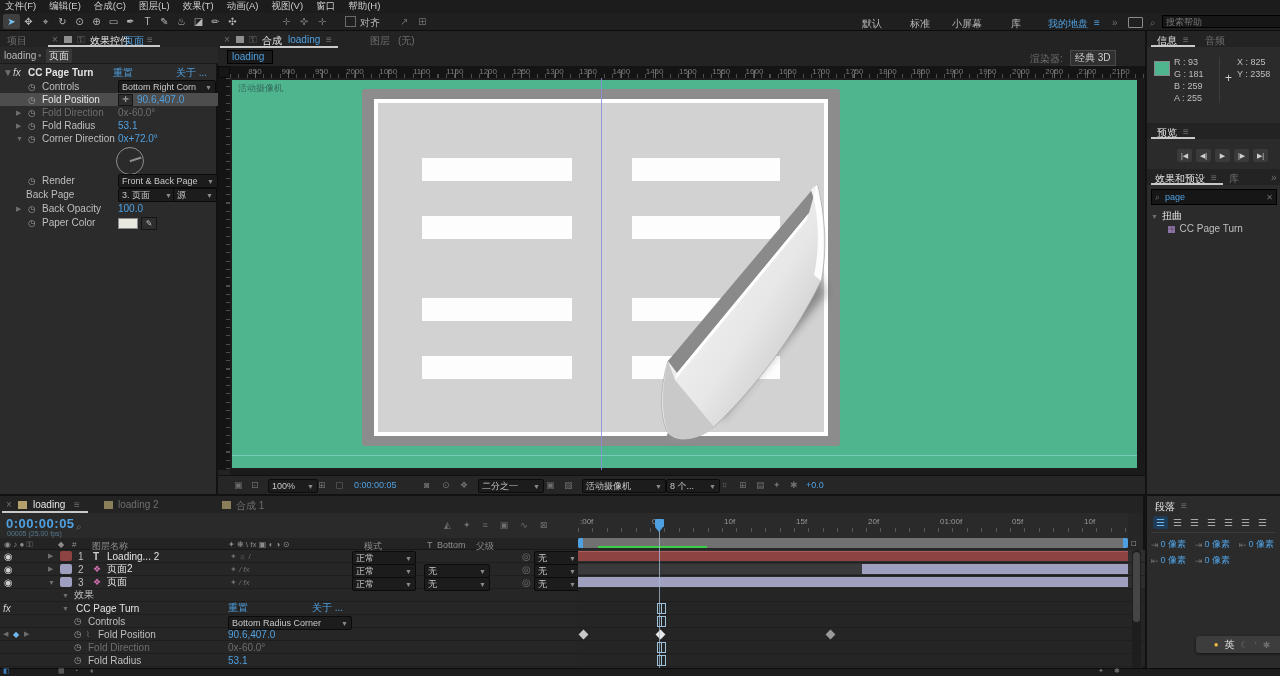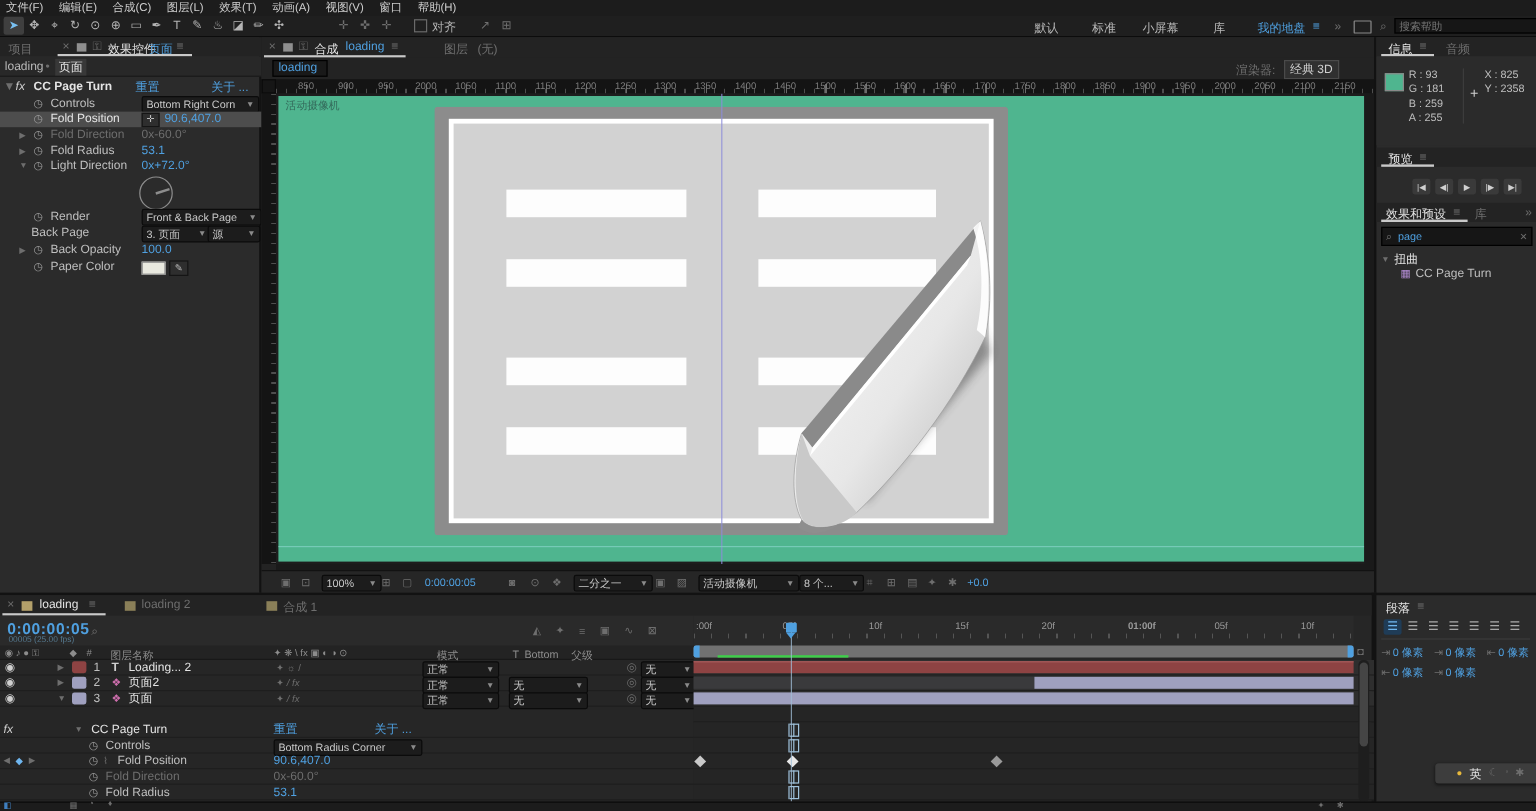--- a/index.html
+++ b/index.html
@@ -153,21 +153,21 @@
     <div class="row13" style="top:88px">
       <span class="abs dim" style="left:16px;font-size:7px">▶</span>
       <span class="abs sw" style="left:28px">◷</span>
       <span class="abs" style="left:42px">Fold Radius</span>
       <span class="abs blue" style="left:118px">53.1</span>
     </div>
 
     <div class="row13" style="top:101px">
       <span class="abs dim" style="left:16px;font-size:7px">▼</span>
       <span class="abs sw" style="left:28px">◷</span>
-      <span class="abs" style="left:42px">Light Direction</span>
+      <span class="abs" style="left:42px">Corner Direction</span>
       <span class="abs blue" style="left:118px">0x+72.0°</span>
     </div>
     <div class="abs" style="left:116px;top:116px;width:26px;height:26px;border:1.5px solid #8d8d8d;border-radius:50%">
       <div class="abs" style="left:12px;top:1px;width:1.5px;height:12px;background:#8d8d8d;transform-origin:50% 100%;transform:rotate(72deg)"></div>
     </div>
 
     <div class="row13" style="top:143px">
       <span class="abs sw" style="left:28px">◷</span>
       <span class="abs" style="left:42px">Render</span>
       <div class="dd" style="left:118px;top:0;width:92px">
@@ -496,20 +496,24 @@
         <span>无</span>
           <span class="caret">▼</span>
       </div>
       <span class="abs dim" style="left:522px">◎</span>
       <div class="dd" style="left:534px;top:1px;width:38px">
         <span>无</span>
           <span class="caret">▼</span>
       </div>
     </div>
 
+    <div class="trow" style="top:93px">
+      <span class="abs dim" style="left:62px;font-size:7px">▼</span>
+      <span class="abs" style="left:74px">效果</span>
+    </div>
 
     <div class="trow" style="top:106px">
       <span class="abs" style="left:3px;font-style:italic;color:#cfcfcf">fx</span>
       <span class="abs dim" style="left:62px;font-size:7px">▼</span>
       <span class="abs white" style="left:76px">CC Page Turn</span>
       <span class="abs blue" style="left:228px">重置</span>
       <span class="abs blue" style="left:312px">关于 ...</span>
     </div>
 
     <div class="trow" style="top:119px">
@@ -543,21 +547,21 @@
       <span class="abs blue" style="left:228px">53.1</span>
     </div>
 
     <div class="abs" style="left:578px;top:17px;width:550px;height:25px;background:#2a2a2a;overflow:hidden">
       <div class="abs" style="left:0;right:0;bottom:6px;height:4px;background:repeating-linear-gradient(90deg,#555 0 1px,transparent 1px 14.4px)"></div>
     <span class="tlabel" style="left: 2px;">:00f</span>
         <span class="tlabel" style="left: 74px;">05f</span>
         <span class="tlabel" style="left: 146px;">10f</span>
         <span class="tlabel" style="left: 218px;">15f</span>
         <span class="tlabel" style="left: 290px;">20f</span>
-        <span class="tlabel" style="left: 362px; font-weight: bold;">01:00f</span>
+        <span class="tlabel" style="left: 362px;">01:00f</span>
         <span class="tlabel" style="left: 434px;">05f</span>
         <span class="tlabel" style="left: 506px;">10f</span>
       </div>
 
     <div class="abs" style="left:578px;top:42px;width:550px;height:10px;background:#717171;border-radius:2px">
       <div class="abs" style="left:0;top:0;width:5px;height:10px;background:#4fa0e0;border-radius:2px 0 0 2px"></div>
       <div class="abs" style="right:0;top:0;width:5px;height:10px;background:#4fa0e0;border-radius:0 2px 2px 0"></div>
       <div class="abs" style="left:20px;top:8px;width:109px;height:2px;background:#3ecf4a"></div>
     </div>
     <span class="abs dim" style="left:1131px;top:42px;font-size:9px">◘</span>

